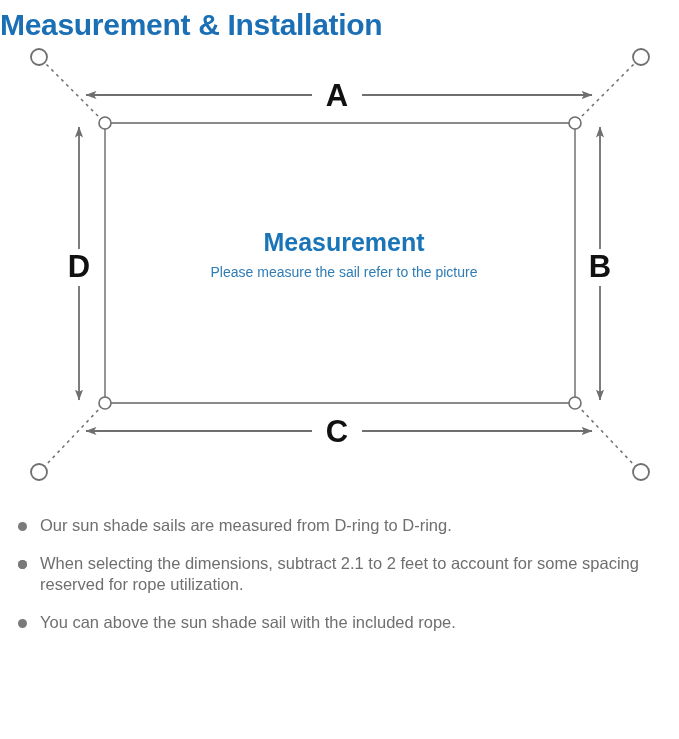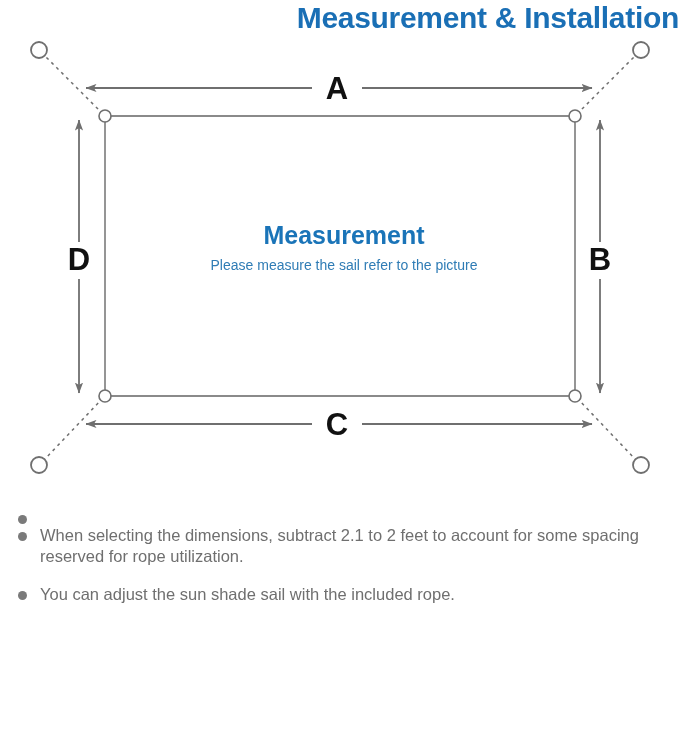--- a/index.html
+++ b/index.html
@@ -10,26 +10,26 @@
   body {
     width: 679px;
     height: 739px;
     font-family: "Liberation Sans", sans-serif;
     color: #6d6d6d;
     overflow: hidden;
     position: relative;
   }
 
   #page-title {
-    text-align: right;
+    text-align: left;
     font-size: 30px;
     font-weight: bold;
     color: #1a6fb5;
     letter-spacing: -0.3px;
-    padding-top: 0;
+    padding-top: 7px;
     line-height: 36px;
   }
 
   #diagram-wrap {
     width: 679px;
     height: 462px;
     position: relative;
   }
   #diagram-svg {
     display: block;
@@ -126,22 +126,26 @@
     <text class="dim-label" x="600" y="234" text-anchor="middle">B</text>
 
     <text class="center-title" x="344" y="208" text-anchor="middle">Measurement</text>
     <text class="center-sub" x="344" y="234" text-anchor="middle">Please measure the sail refer to the picture</text>
   </svg>
 </div>
 
 <ul id="notes-list">
   <li>
     <span class="bullet"></span>
+    <span>Our sun shade sails are measured from D-ring to D-ring.</span>
+  </li>
+  <li>
+    <span class="bullet"></span>
   </li>
   <li>
     <span class="bullet"></span>
     <span>When selecting the dimensions, subtract 2.1 to 2 feet to account for some spacing reserved for rope utilization.</span>
   </li>
   <li>
     <span class="bullet"></span>
-    <span>You can adjust the sun shade sail with the included rope.</span>
+    <span>You can above the sun shade sail with the included rope.</span>
   </li>
 </ul>
 
 </body></html>

